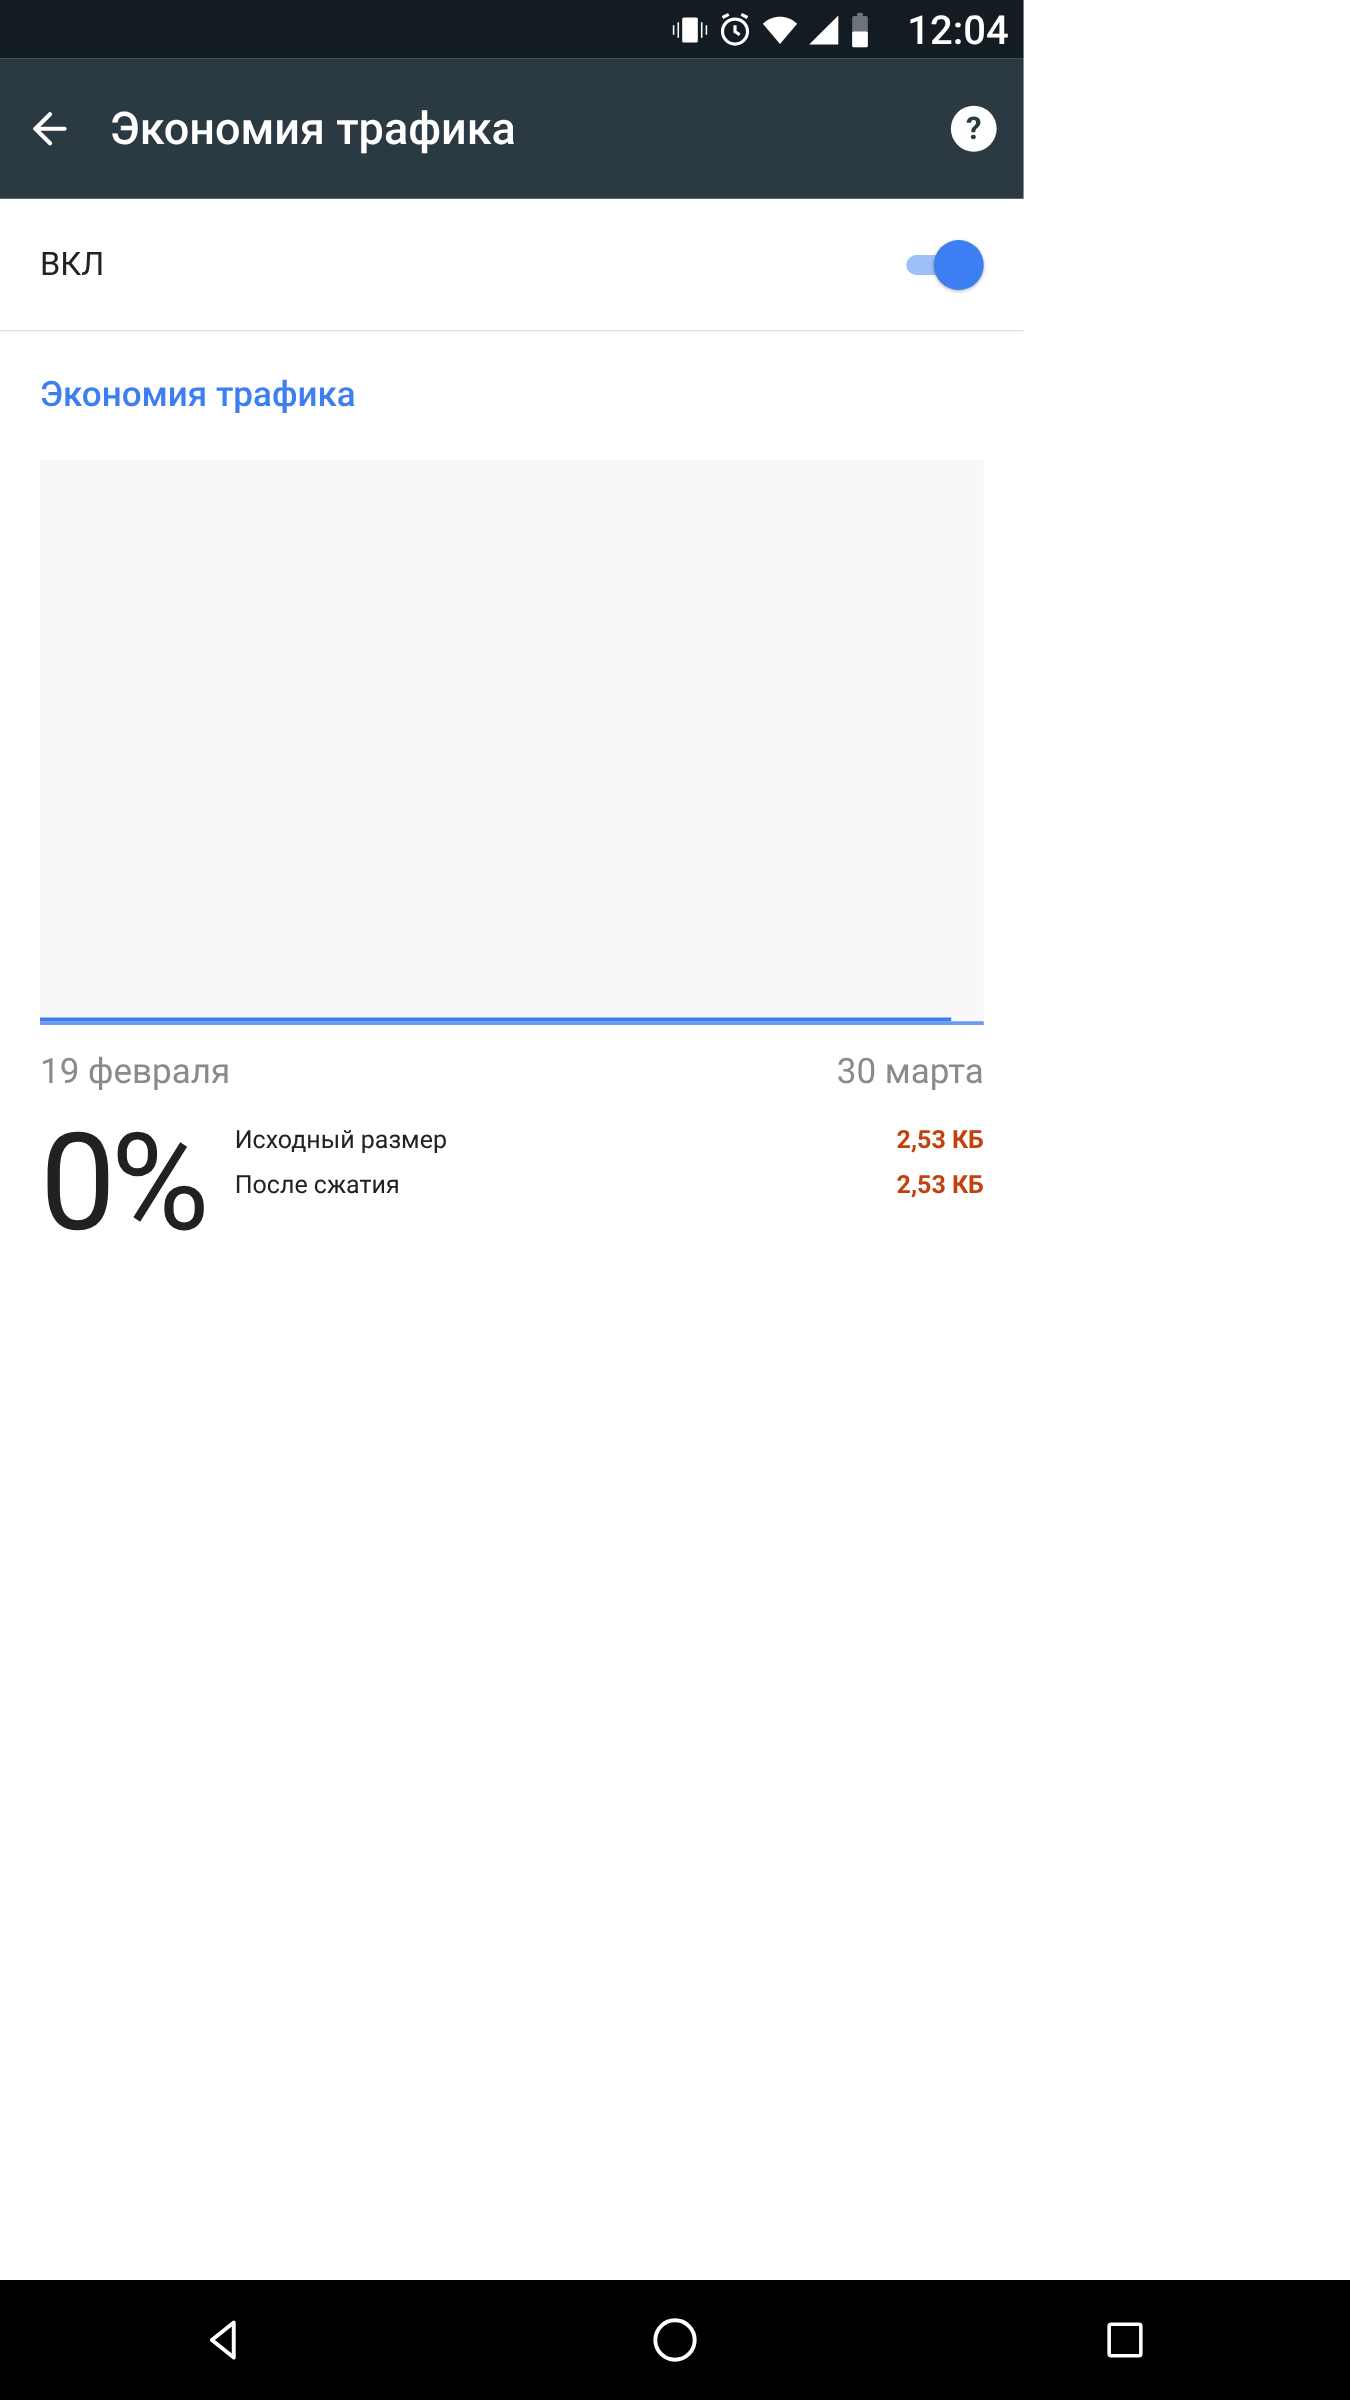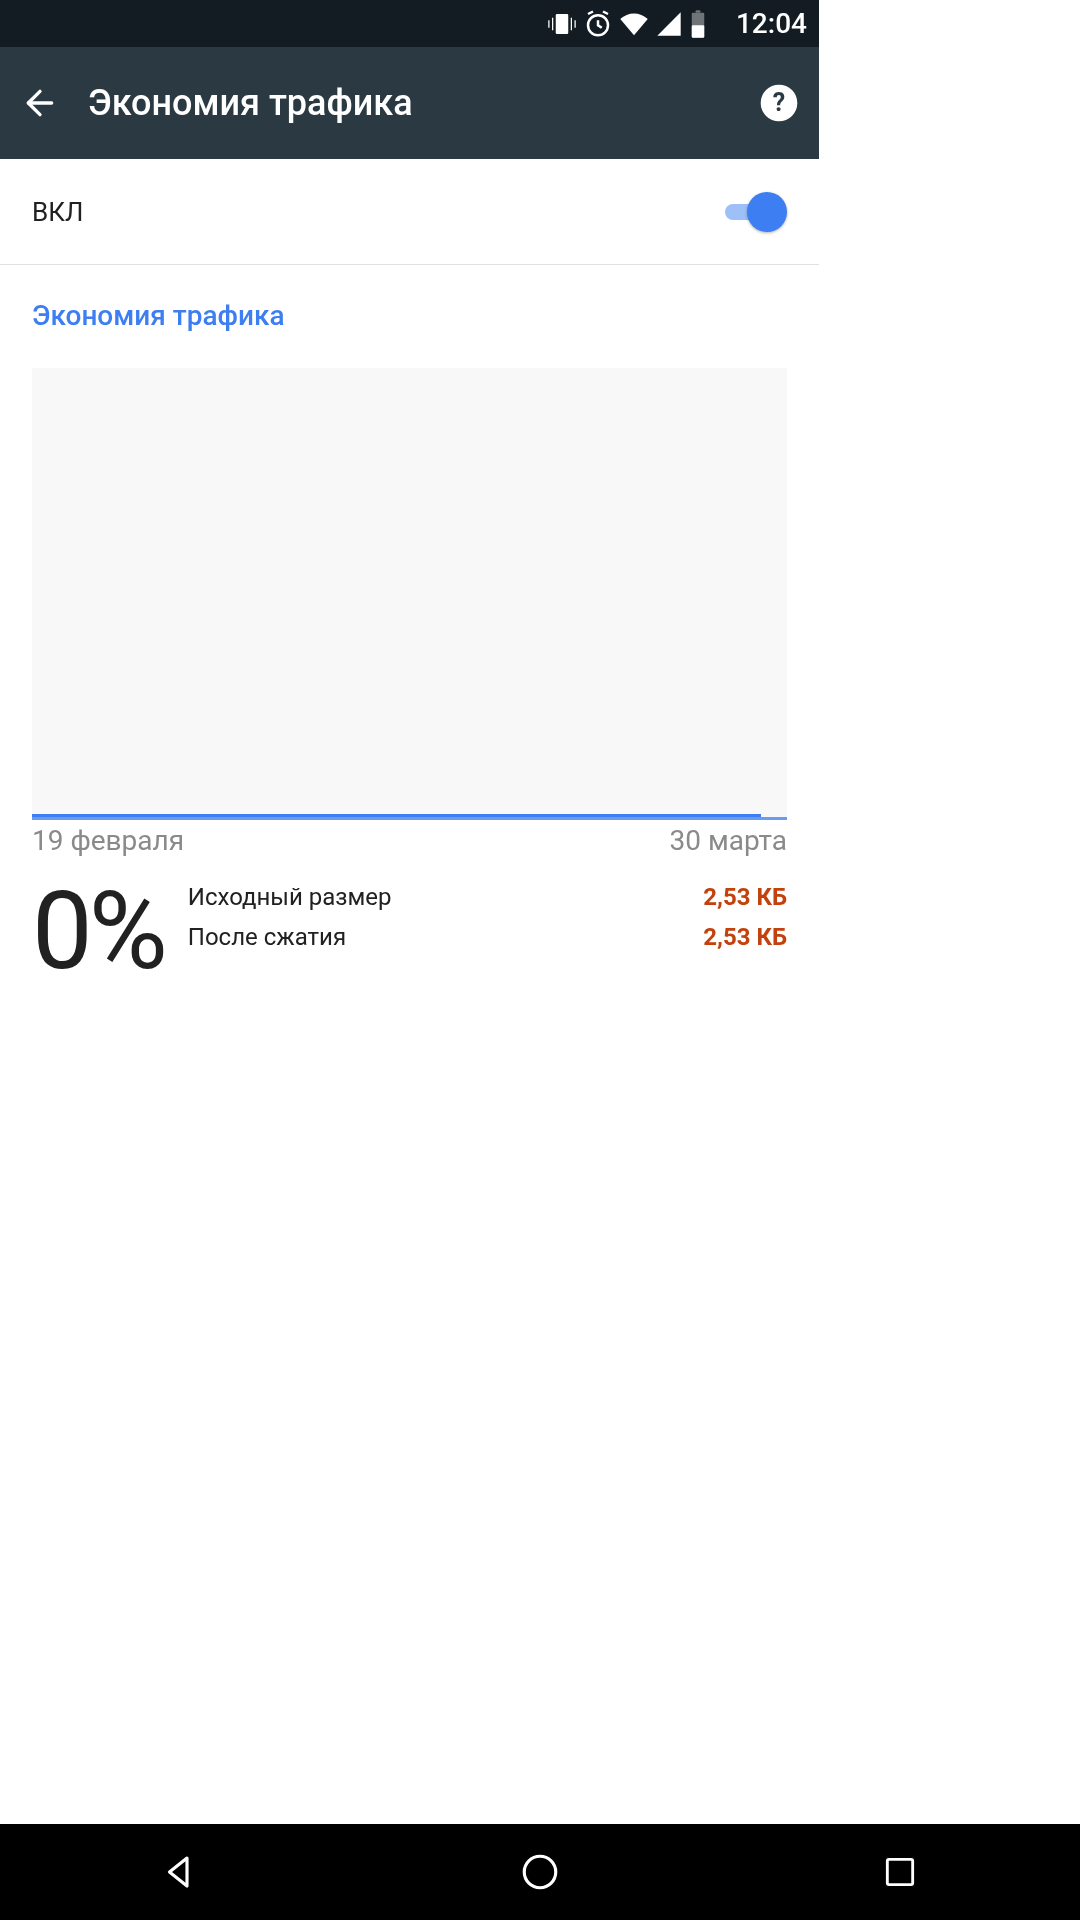--- a/index.html
+++ b/index.html
@@ -15,21 +15,21 @@
       background: #131c22;
       height: 47px;
       display: flex;
       align-items: center;
       justify-content: flex-end;
       padding: 0 12px;
       gap: 6px;
       color: #fff;
     }
     .status-bar .clock {
-      font-size: 28px;
+      font-size: 32px;
       font-weight: 500;
       margin-left: 23px;
     }
     .status-bar .ico { display: inline-flex; align-items: center; justify-content: center; }
     .status-bar svg { display: block; }
 
     .app-bar {
       background: #2b3a42;
       height: 112px;
       display: flex;
@@ -97,21 +97,21 @@
       content:"";
       position:absolute;
       left:0; right:26px; bottom:0;
       height:3px;
       background:#3d7ef2;
     }
 
     .date-row {
       display: flex;
       justify-content: space-between;
-      margin-top: 4px;
+      margin-top: 20px;
       color: #8a8a8a;
       font-size: 28px;
     }
 
     .stats-row {
       display: flex;
       align-items: flex-start;
       margin-top: 20px;
       gap: 24px;
     }
@@ -123,21 +123,21 @@
       letter-spacing: -4px;
       flex: 0 0 auto;
     }
     .stats-table {
       flex: 1;
       display: flex;
       flex-direction: column;
       gap: 12px;
       padding-top: 6px;
     }
-    .stats-line { display: flex; justify-content: space-between; font-size: 24px; }
+    .stats-line { display: flex; justify-content: space-between; font-size: 20px; }
     .stats-line .k { color: #212121; }
     .stats-line .v { color: #c2410c; font-weight: 700; }
 
     .nav-bar {
       position: absolute;
       bottom: 0;
       left: 0;
       right: 0;
       height: 96px;
       background: #000;

